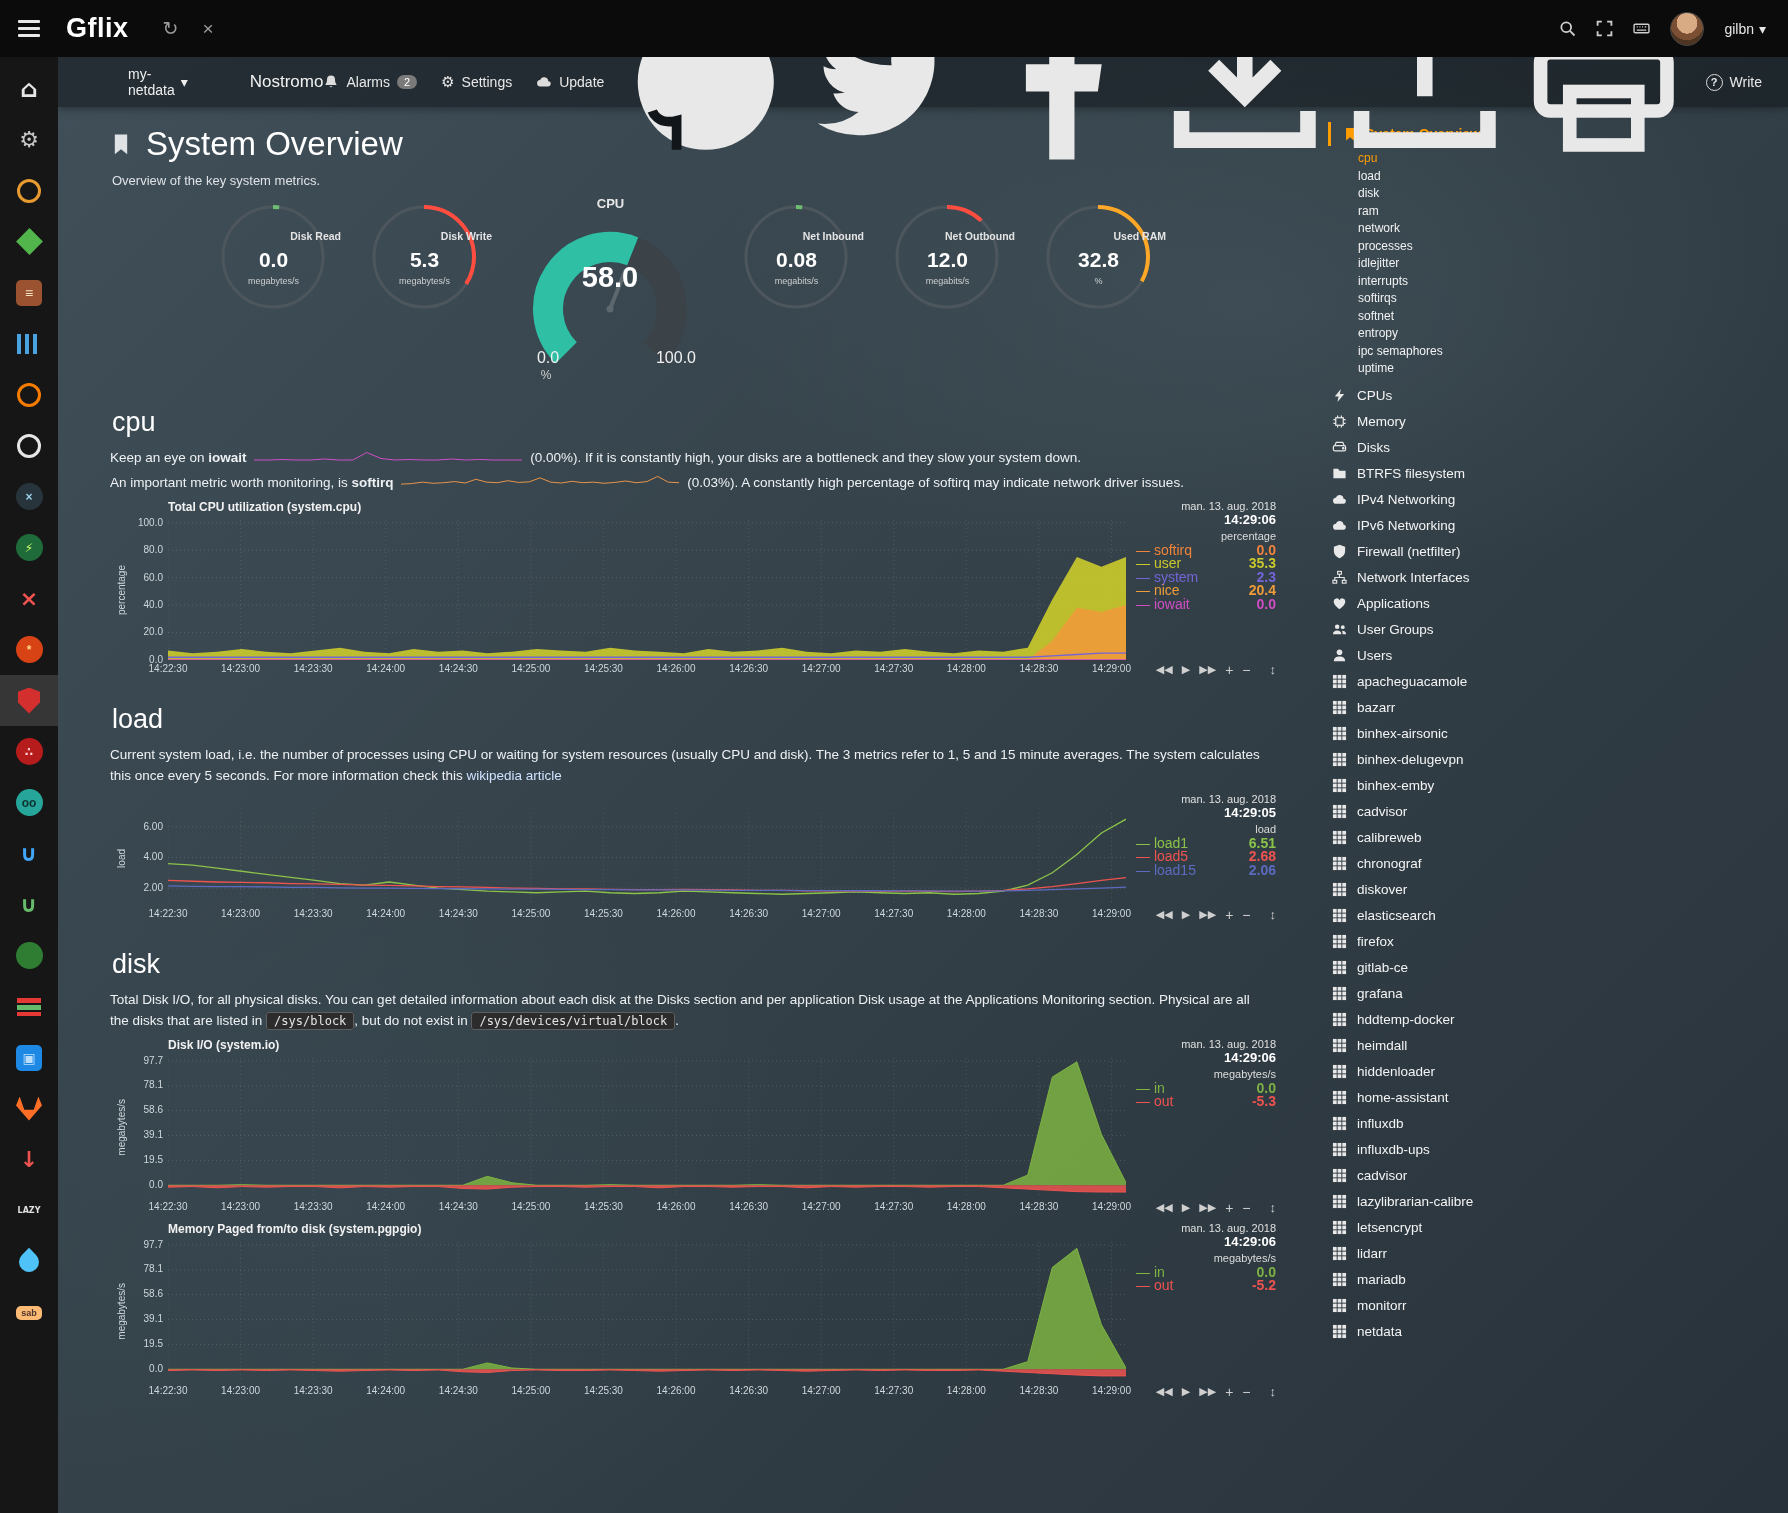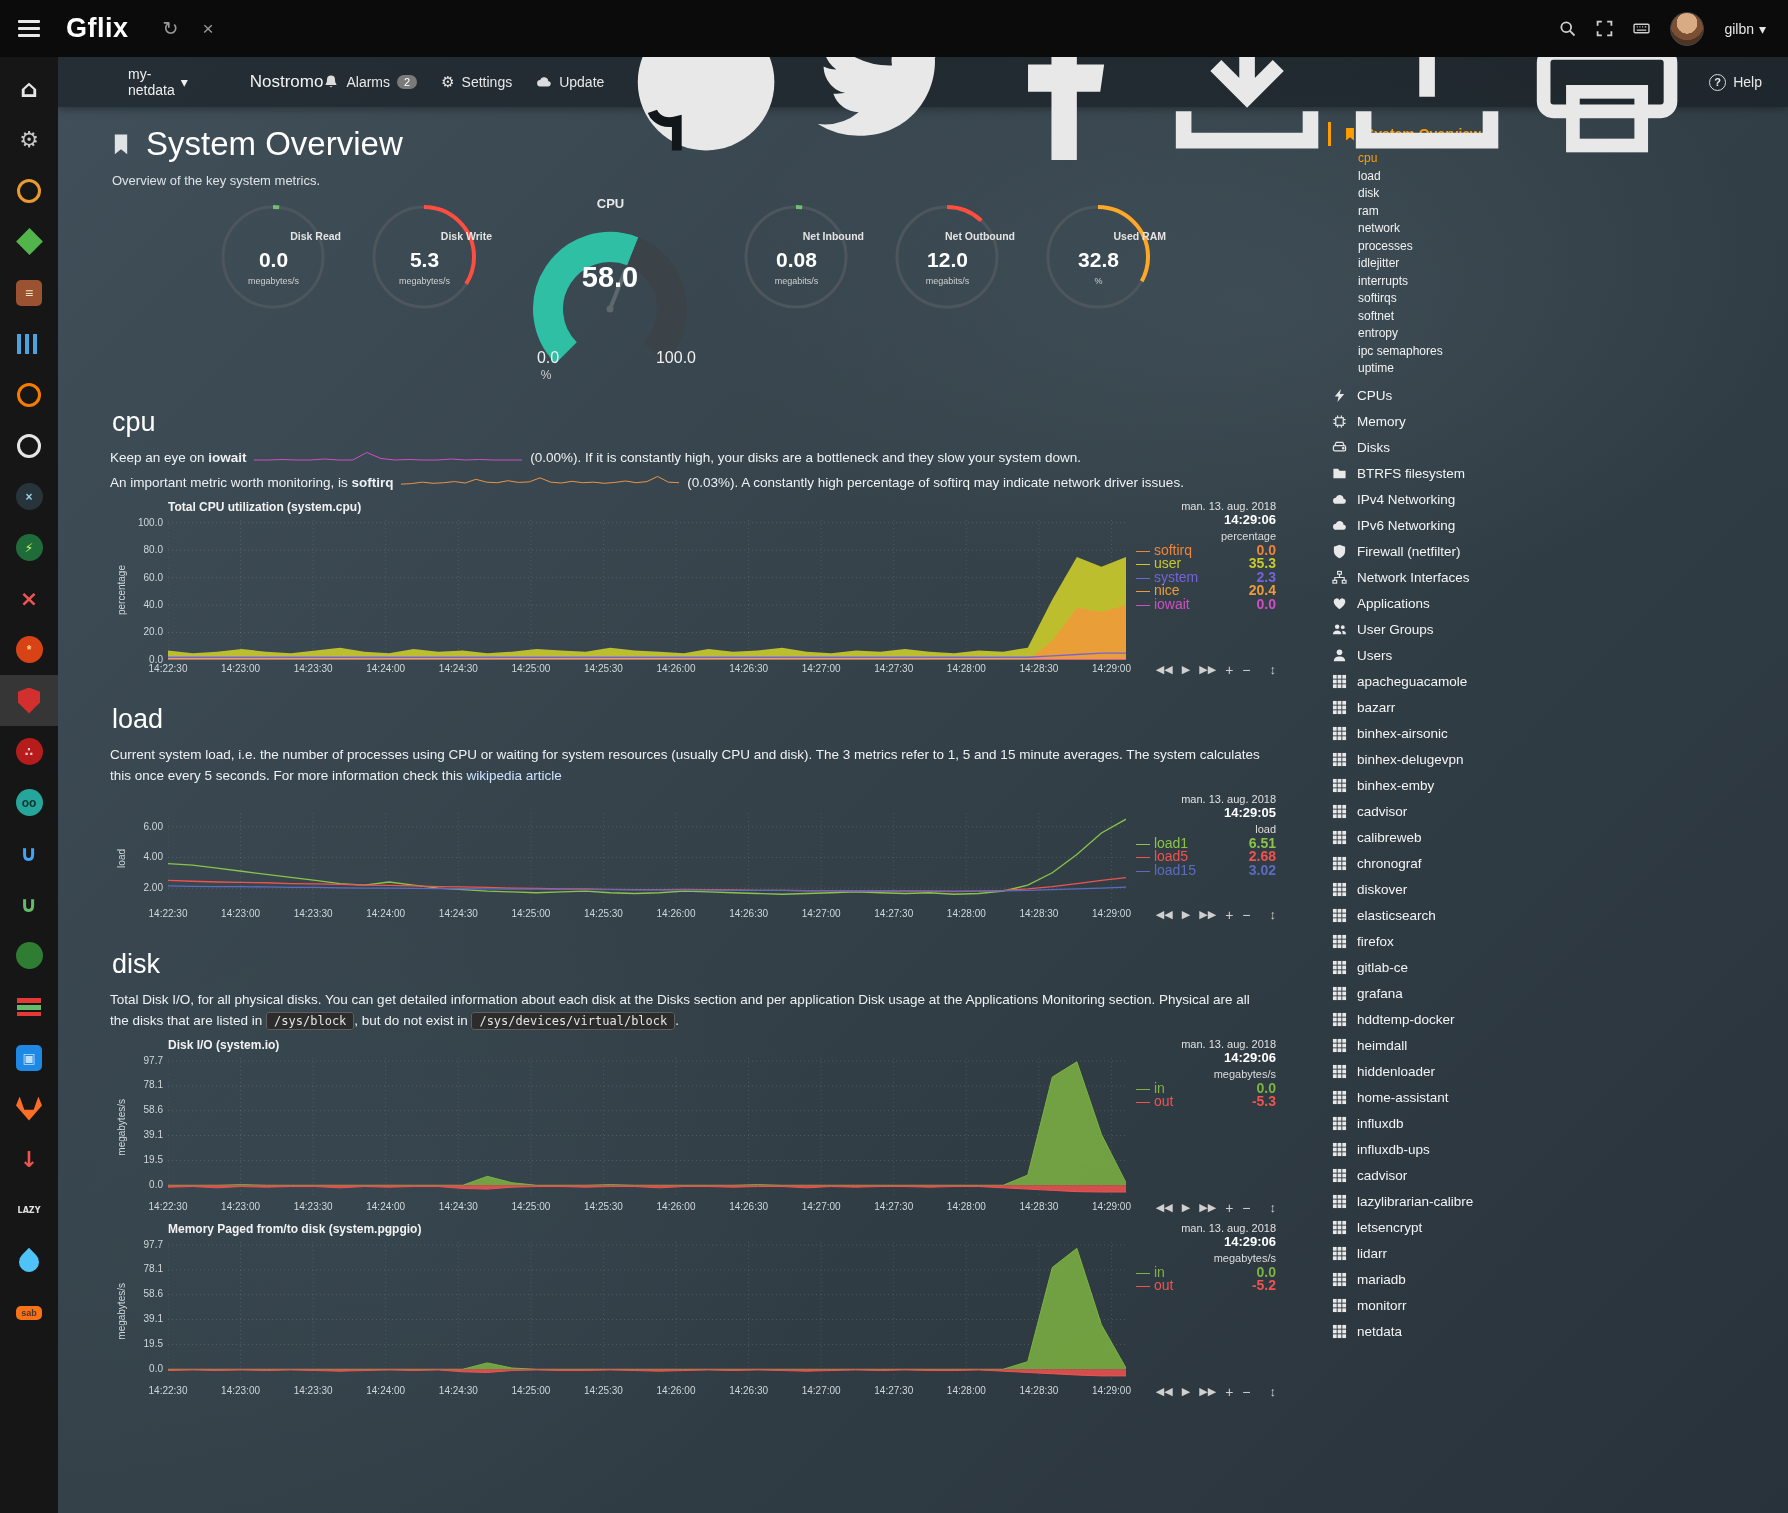--- a/index.html
+++ b/index.html
@@ -215,21 +215,21 @@
       <div class="sb-item">
         <div class="sb-glyph" style="color: rgb(239, 83, 80); font-size: 22px; font-weight: bold;">↓</div>
       </div>
       <div class="sb-item">
         <div class="sb-glyph" style="color: rgb(224, 224, 224); font-size: 8px; font-weight: bold;">LAZY</div>
       </div>
       <div class="sb-item">
         <div style="width: 20px; height: 20px; background: rgb(79, 195, 247); border-radius: 0px 50% 50%; transform: rotate(45deg);"></div>
       </div>
       <div class="sb-item">
-        <div style="width: 26px; height: 14px; border-radius: 5px; background: #f97316; display: flex; align-items: center; justify-content: center; font-size: 9px; font-weight: bold; color: rgb(78, 52, 46);">sab</div>
+        <div style="width: 26px; height: 14px; border-radius: 5px; background: #fdba74; display: flex; align-items: center; justify-content: center; font-size: 9px; font-weight: bold; color: rgb(78, 52, 46);">sab</div>
       </div>
     </div>
 
   <div class="navbar">
     <span class="nv-host">
       <span>my-netdata</span>
         <span>▾</span>
     </span>
     <span class="nv-node">Nostromo</span>
     <div class="nv-right">
@@ -285,21 +285,21 @@
         </span>
       <span class="nv-item icon16">
           <svg viewBox="0 0 16 16" fill="none" stroke="currentColor" stroke-width="1.4">
             <path d="M4.5 5V1.5h7V5"></path>
             <rect x="1.5" y="5" width="13" height="6" rx="1"></rect>
             <rect x="4.5" y="9" width="7" height="5.5"></rect>
           </svg>
         </span>
       <span class="nv-item">
         <span class="qmark">?</span>
-        <span>Help</span>
+        <span>Write</span>
       </span>
     </div>
   </div>
 
   <div class="content">
     <h1 class="pagetitle">
       <span class="icon24">
           <svg viewBox="0 0 16 16" fill="currentColor">
             <path d="M3.5 1h9v14.5L8 11.8l-4.5 3.7z"></path>
           </svg>
@@ -530,21 +530,21 @@
           <div class="lg-row">
             <span style="color:#8bc34a">— load1</span>
             <span class="lg-val" style="color:#8bc34a">6.51</span>
           </div>
           <div class="lg-row">
             <span style="color:#ef5350">— load5</span>
             <span class="lg-val" style="color:#ef5350">2.68</span>
           </div>
           <div class="lg-row">
             <span style="color:#5c6bc0">— load15</span>
-            <span class="lg-val" style="color:#5c6bc0">3.02</span>
+            <span class="lg-val" style="color:#5c6bc0">2.06</span>
           </div>
           <div class="c-controls">
             <span>◀◀</span>
             <span>▶</span>
             <span>▶▶</span>
             <span class="pm">+</span>
             <span class="pm">−</span>
             <span class="rs">↕</span>
           </div>
         </div>

